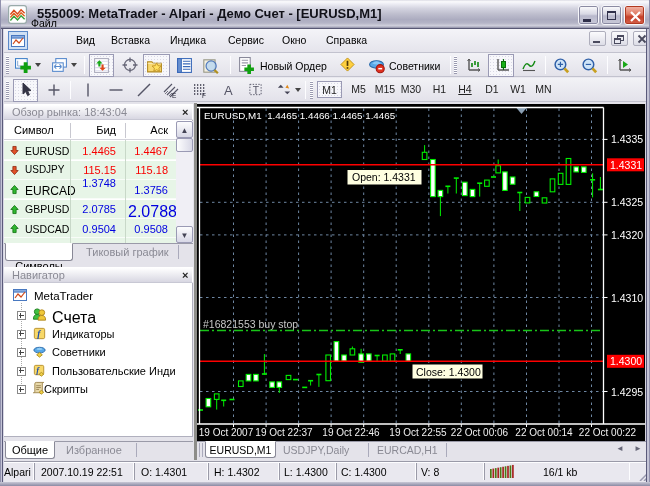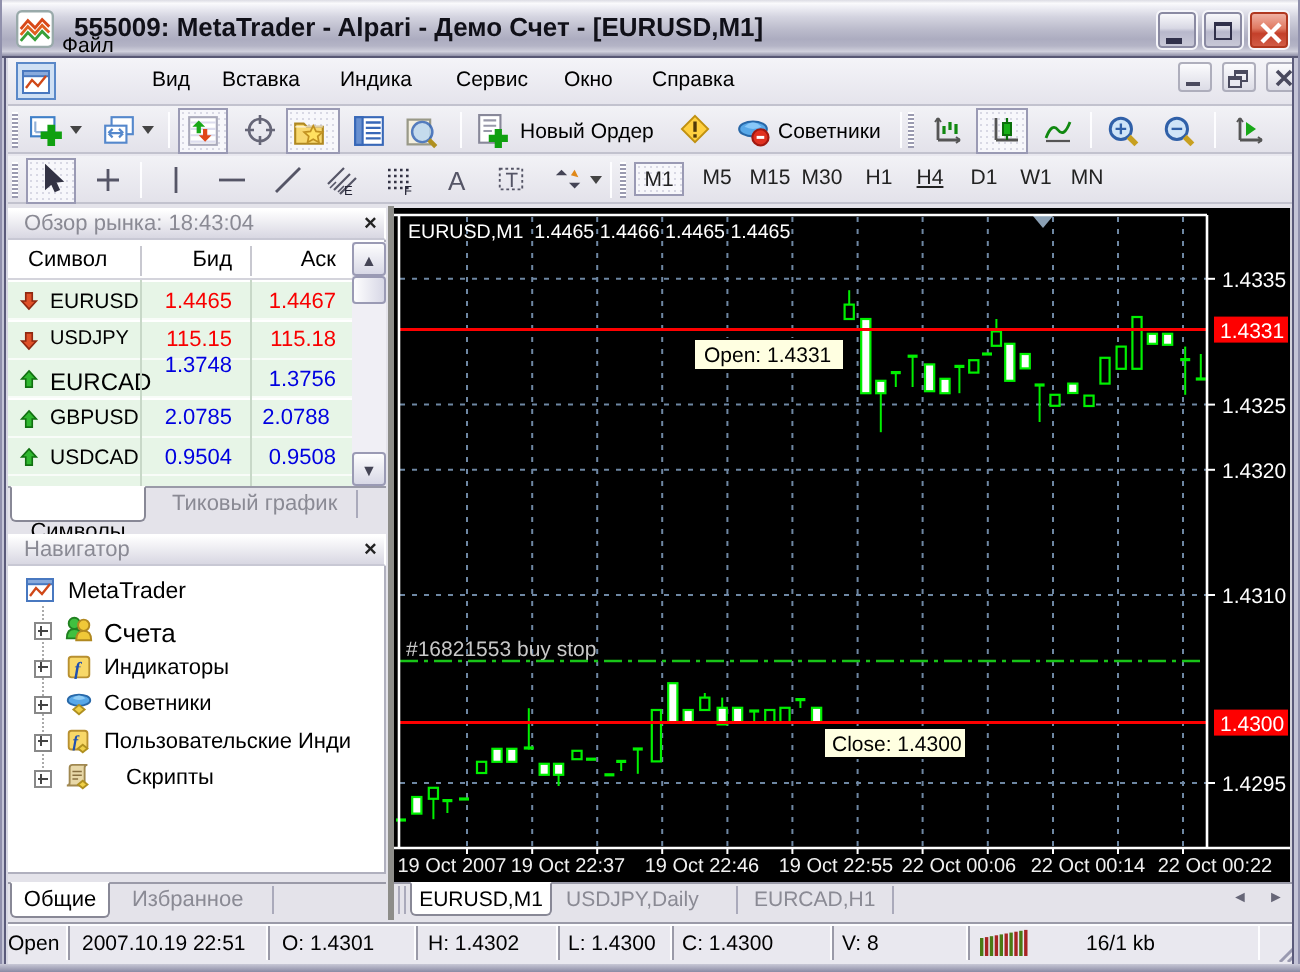--- a/index.html
+++ b/index.html
@@ -251,21 +251,21 @@
   </svg>
 <div class="abs" style="left:25px;top:183.5px;color:#000;font-size:12px">EURCAD</div>
 <div class="abs" style="left:77px;top:177px;width:39px;text-align:right;color:#0000e0;font-size:11px">1.3748</div>
 <div class="abs" style="left:128px;top:183.5px;width:40px;text-align:right;color:#0000e0;font-size:11px">1.3756</div>
 <div class="abs" style="left:4px;top:199.5px;width:172px;height:19px;background:#e7f5e7;border-bottom:1px solid #f8fcf8"></div>
 <svg style="position:absolute;left:8px;top:202.5px" width="13" height="13" viewBox="0 0 16 16">
     <path d="M8 3 L12.5 8 H10 V13 H6 V8 H3.5 Z" fill="#30b830" stroke="#107010" stroke-width="1"></path>
   </svg>
 <div class="abs" style="left:25px;top:203.0px;color:#000;font-size:10.5px">GBPUSD</div>
 <div class="abs" style="left:77px;top:203.0px;width:39px;text-align:right;color:#0000e0;font-size:11px">2.0785</div>
-<div class="abs" style="left:128px;top:203.0px;width:40px;text-align:center;color:#0000e0;font-size:11px">2.0788</div>
+<div class="abs" style="left:128px;top:203.0px;width:40px;text-align:center;color:#0000e0;font-size:16px">2.0788</div>
 <div class="abs" style="left:4px;top:219.0px;width:172px;height:19px;background:#e7f5e7;border-bottom:1px solid #f8fcf8"></div>
 <svg style="position:absolute;left:8px;top:222.0px" width="13" height="13" viewBox="0 0 16 16">
     <path d="M8 3 L12.5 8 H10 V13 H6 V8 H3.5 Z" fill="#30b830" stroke="#107010" stroke-width="1"></path>
   </svg>
 <div class="abs" style="left:25px;top:222.5px;color:#000;font-size:10.5px">USDCAD</div>
 <div class="abs" style="left:77px;top:222.5px;width:39px;text-align:right;color:#0000e0;font-size:11px">0.9504</div>
 <div class="abs" style="left:128px;top:222.5px;width:40px;text-align:right;color:#0000e0;font-size:11px">0.9508</div>
 <div class="abs" style="left:4px;top:238px;width:172px;height:5px;background:#e7f5e7"></div>
 <div class="abs" style="left:70px;top:140px;width:1px;height:103px;background:#c8d8c8"></div>
 <div class="abs" style="left:125px;top:140px;width:1px;height:103px;background:#c8d8c8"></div>
@@ -289,21 +289,21 @@
 <div class="abs" style="left:21px;top:303px;width:1px;height:85px;background:repeating-linear-gradient(#aaa 0,#aaa 1px,transparent 1px,transparent 2px)"></div>
 <div class="abs" style="left:17px;top:311px;width:9px;height:9px;border:1px solid #888;background:#fff"></div>
 <div class="abs" style="left:19px;top:314.5px;width:5px;height:1px;background:#444"></div>
 <div class="abs" style="left:19.5px;top:312.5px;width:1px;height:5px;background:#444"></div>
 <svg style="position:absolute;left:32px;top:307px" width="15" height="15" viewBox="0 0 16 16">
     <circle cx="5.5" cy="5" r="3" fill="#40c040" stroke="#208020"></circle>
     <path d="M1.5 13 q0 -5 4 -5 q4 0 4 5 z" fill="#40c040" stroke="#208020"></path>
     <circle cx="10.5" cy="6" r="3" fill="#f0c838" stroke="#b08820"></circle>
     <path d="M6.5 14 q0 -5 4 -5 q4 0 4 5 z" fill="#f0c838" stroke="#b08820"></path>
   </svg>
-<div class="abs" style="left:52px;top:309px;color:#000;font-size:13px;width:140px;overflow:hidden;white-space:nowrap">Счета</div>
+<div class="abs" style="left:52px;top:309px;color:#000;font-size:16px;width:140px;overflow:hidden;white-space:nowrap">Счета</div>
 <div class="abs" style="left:17px;top:329.5px;width:9px;height:9px;border:1px solid #888;background:#fff"></div>
 <div class="abs" style="left:19px;top:333.0px;width:5px;height:1px;background:#444"></div>
 <div class="abs" style="left:19.5px;top:331.0px;width:1px;height:5px;background:#444"></div>
 <svg style="position:absolute;left:32px;top:325.5px" width="15" height="15" viewBox="0 0 16 16">
     <rect x="2.5" y="2.5" width="11" height="11" rx="1.5" fill="#f8d868" stroke="#b89030"></rect>
     <text x="5.5" y="12" font-size="10" font-weight="bold" fill="#2050b0" font-family="Liberation Serif" font-style="italic">f</text>
   </svg>
 <div class="abs" style="left:52px;top:327.5px;color:#000;font-size:11px;width:140px;overflow:hidden;white-space:nowrap">Индикаторы</div>
 <div class="abs" style="left:17px;top:348.0px;width:9px;height:9px;border:1px solid #888;background:#fff"></div>
 <div class="abs" style="left:19px;top:351.5px;width:5px;height:1px;background:#444"></div>
@@ -324,21 +324,21 @@
   </svg>
 <div class="abs" style="left:52px;top:364.5px;color:#000;font-size:11px;width:124px;overflow:hidden;white-space:nowrap">Пользовательские Индика</div>
 <div class="abs" style="left:17px;top:385.0px;width:9px;height:9px;border:1px solid #888;background:#fff"></div>
 <div class="abs" style="left:19px;top:388.5px;width:5px;height:1px;background:#444"></div>
 <div class="abs" style="left:19.5px;top:386.5px;width:1px;height:5px;background:#444"></div>
 <svg style="position:absolute;left:32px;top:381.0px" width="15" height="15" viewBox="0 0 16 16">
     <path d="M3 3 q0 -1.5 1.5 -1.5 h8 q-1.5 0 -1.5 1.5 v8 q0 1.5 -1.5 1.5 h-8 q1.5 0 1.5 -1.5 z" fill="#e8d8a8" stroke="#a08850"></path>
     <path d="M4.5 5 h5 M4.5 7 h5 M4.5 9 h3" stroke="#887040" stroke-width="0.8"></path>
     <path d="M10 10 l2.5 2 -2.5 2 -2.5 -2 z" fill="#f0d048" stroke="#b09020"></path>
   </svg>
-<div class="abs" style="left:63px;top:383.0px;color:#000;font-size:11px;width:140px;overflow:hidden;white-space:nowrap">Скрипты</div>
+<div class="abs" style="left:44px;top:383.0px;color:#000;font-size:11px;width:140px;overflow:hidden;white-space:nowrap">Скрипты</div>
 <div class="abs" style="left:3px;top:441px;width:190px;height:19px;background:#e4e3ea;border-top:1px solid #9a9aa8"></div>
 <div class="tab-act" style="left:5px;top:441px;width:50px;height:18px;padding-top:2px">Общие</div>
 <div class="abs" style="left:66px;top:444px;color:#8a8a94">Избранное</div>
 <div class="abs" style="left:136px;top:443px;width:1px;height:14px;background:#aab"></div>
 <div class="abs" style="left:194px;top:103px;width:3px;height:357px;background:#8d8d89"></div>
 <svg style="position:absolute;left:197px;top:104px" width="450" height="337" font-family="&quot;Liberation Sans&quot;,sans-serif">
 <rect x="0" y="0" width="450" height="337" fill="#000000"></rect>
 <line x1="36.5" y1="4.5" x2="36.5" y2="320" stroke="#6e87a3" stroke-width="1" stroke-dasharray="2.5,3.5"></line>
 <line x1="69.1" y1="4.5" x2="69.1" y2="320" stroke="#6e87a3" stroke-width="1" stroke-dasharray="2.5,3.5"></line>
 <line x1="101.6" y1="4.5" x2="101.6" y2="320" stroke="#6e87a3" stroke-width="1" stroke-dasharray="2.5,3.5"></line>
@@ -488,21 +488,21 @@
 <div class="abs" style="left:0;top:461px;width:650px;height:2px;background:#fdfdff;border-top:1px solid #9a9aa8"></div>
 <div class="abs" style="left:1px;top:463px;width:648px;height:19px;background:#e9e8ef"></div>
 <div class="statusseg" style="left:1px;top:463px;width:33px"></div>
 <div class="statusseg" style="left:34px;top:463px;width:100px"></div>
 <div class="statusseg" style="left:134px;top:463px;width:74px"></div>
 <div class="statusseg" style="left:208px;top:463px;width:71px"></div>
 <div class="statusseg" style="left:279px;top:463px;width:57px"></div>
 <div class="statusseg" style="left:336px;top:463px;width:80px"></div>
 <div class="statusseg" style="left:416px;top:463px;width:68px"></div>
 <div class="statusseg" style="left:484px;top:463px;width:146px"></div>
-<div class="abs" style="left:4px;top:466px;color:#000;font-size:10.5px">Open</div>
+<div class="abs" style="left:4px;top:466px;color:#000;font-size:10.5px">Alpari</div>
 <div class="abs" style="left:41px;top:466px;color:#000;font-size:10.5px">2007.10.19 22:51</div>
 <div class="abs" style="left:141px;top:466px;color:#000;font-size:10.5px">O: 1.4301</div>
 <div class="abs" style="left:214px;top:466px;color:#000;font-size:10.5px">H: 1.4302</div>
 <div class="abs" style="left:284px;top:466px;color:#000;font-size:10.5px">L: 1.4300</div>
 <div class="abs" style="left:341px;top:466px;color:#000;font-size:10.5px">C: 1.4300</div>
 <div class="abs" style="left:421px;top:466px;color:#000;font-size:10.5px">V: 8</div>
 <svg style="position:absolute;left:490px;top:464px" width="26" height="14">
     <rect x="0.00" y="5.00" width="1.7" height="9.00" fill="#4a7a14"></rect>
     <rect x="2.45" y="4.55" width="1.7" height="9.45" fill="#a82424"></rect>
     <rect x="4.90" y="4.10" width="1.7" height="9.90" fill="#4a7a14"></rect>

